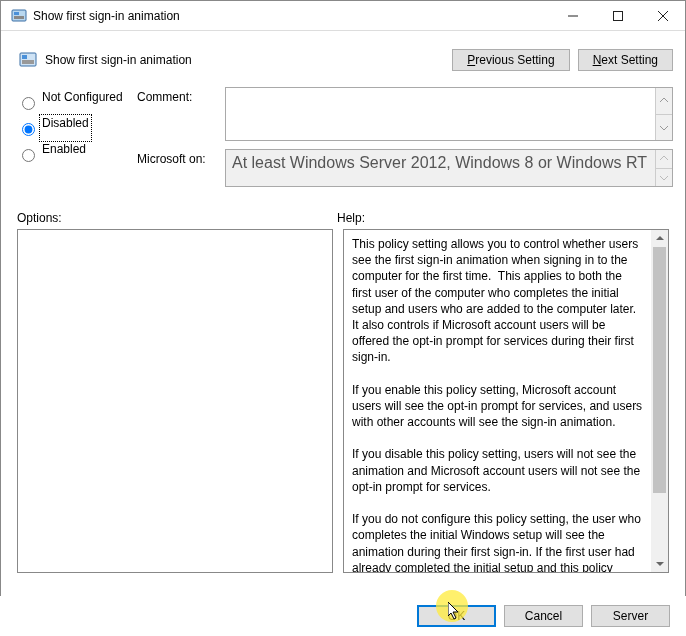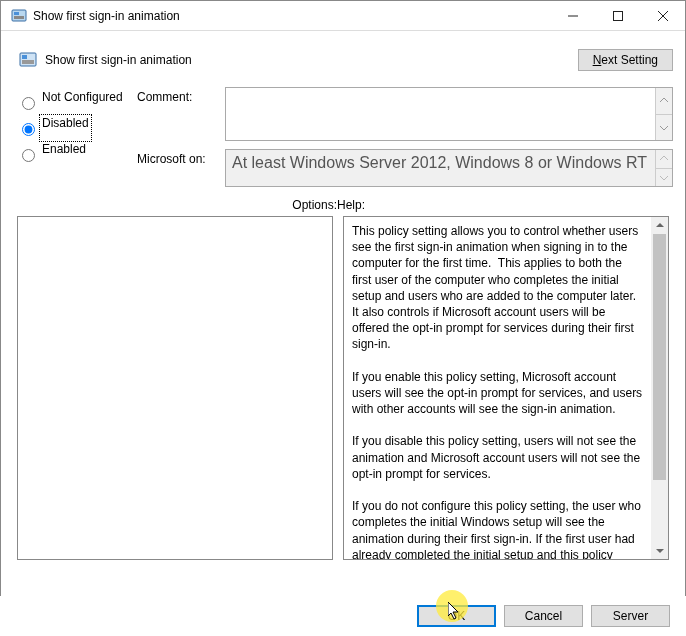--- a/index.html
+++ b/index.html
@@ -126,23 +126,22 @@
     display: flex;
     align-items: center;
     justify-content: center;
     background: #f0f0f0;
     border-left: 1px solid #ccc;
     color: #888;
   }
   .spinner > div + div { border-top: 1px solid #ccc; }
   .mid-labels {
     display: flex;
-    margin-top: 3px;
+    margin-top: 16px;
     padding: 0 4px;
-    text-align: right;
   }
   .mid-labels .left { width: 320px; }
   .panes {
     display: flex;
     padding: 4px 4px 0 4px;
     gap: 10px;
   }
   .pane {
     border: 1px solid #888;
     height: 344px;
@@ -254,20 +253,21 @@
 
   <div class="header-row">
     <span class="icon">
       <svg viewBox="0 0 18 18" width="18" height="18">
         <rect x="1" y="2" width="16" height="13" rx="1" fill="#cfe3f5" stroke="#3a6ea5"></rect>
         <rect x="3" y="4" width="5" height="4" fill="#4a90d9"></rect>
         <rect x="3" y="9" width="12" height="4" fill="#999"></rect>
       </svg>
     </span>
     <span class="header-title">Show first sign-in animation</span>
+    <button class="navbtn"><span class="underline">P</span><span>revious Setting</span></button>
     <button class="navbtn"><span class="underline">N</span><span>ext Setting</span></button>
   </div>
 
   <div class="config-area">
     <div class="radios">
       <div class="radio-row">
         <input type="radio" name="state" style="">
         <label>Not Configured</label>
       </div>
       <div class="radio-row selected">

